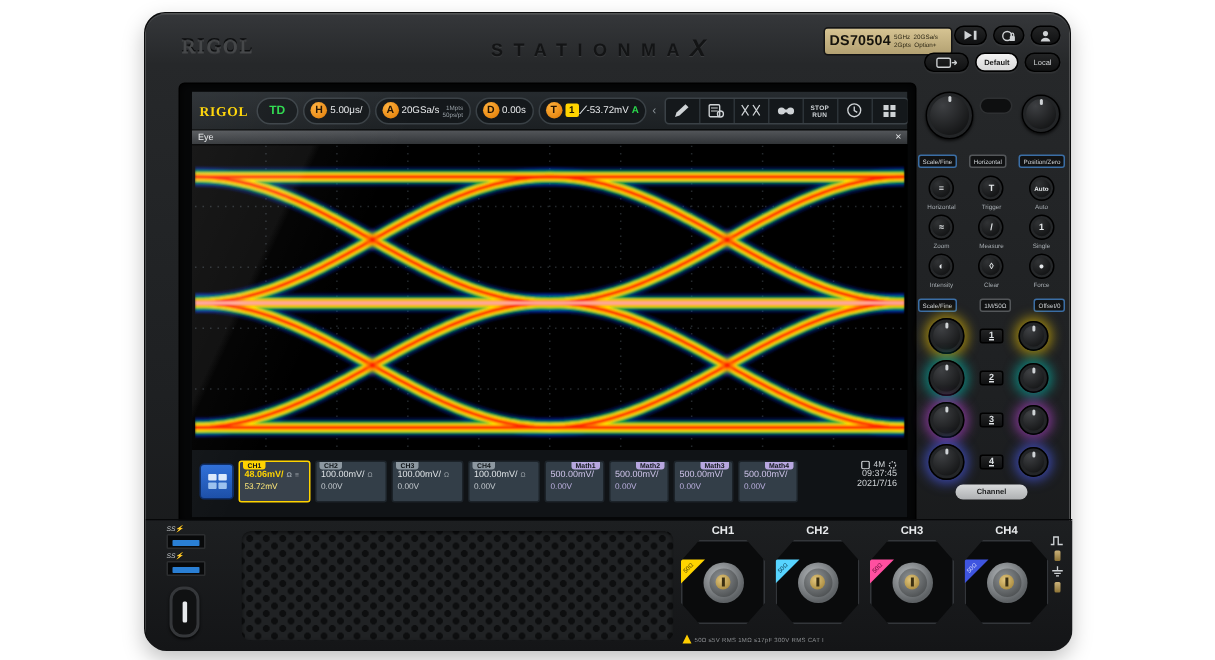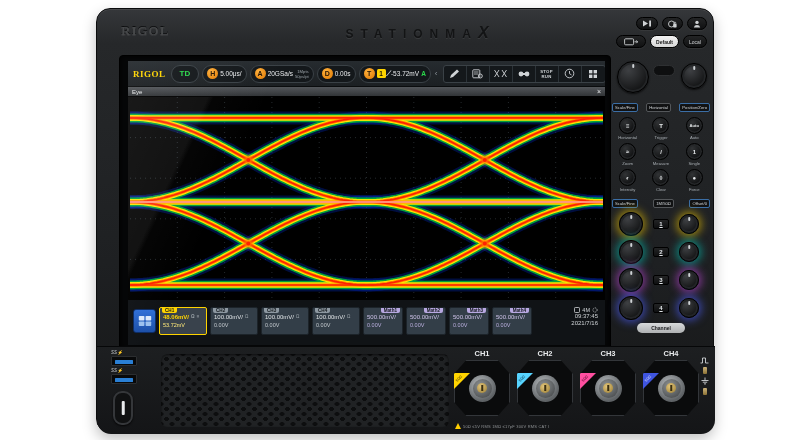--- a/index.html
+++ b/index.html
@@ -7,21 +7,21 @@
 
   
   #device { position:absolute; left:96px; top:8px; width:618px; height:425px;
     background:linear-gradient(180deg,#35373a 0%,#26282a 8%,#1e2022 60%,#161718 100%);
     border:1px solid #0b0c0d; border-radius:14px;
     box-shadow:0 6px 14px rgba(0,0,0,.25), inset 0 1px 0 rgba(255,255,255,.09); }
 
   
   .brand-logo { position:absolute; left:24px; top:14px; font-size:13px; font-weight:bold; letter-spacing:1px;
     color:#46484a; text-shadow:0 -1px 0 #0d0e0f, 0 1px 0 rgba(255,255,255,.07); font-family:"Liberation Serif",serif; }
-  .series-name { position:absolute; left:200px; top:15px; width:240px; text-align:center; font-size:12px; font-weight:bold;
+  .series-name { position:absolute; left:182px; top:15px; width:240px; text-align:center; font-size:12px; font-weight:bold;
     letter-spacing:7px; color:#131415; text-shadow:0 1px 0 rgba(255,255,255,.08); }
   .series-x { font-size:16px; font-style:italic; letter-spacing:0; }
   .model-badge { position:absolute; left:452px; top:9px; width:86px; height:19px; border-radius:3px;
     background:linear-gradient(180deg,#d6c493,#b3a172); border:1px solid #141414;
     display:flex; align-items:center; padding:0 3px; gap:2px; }
   .model-badge .model { font-size:9.5px; font-weight:bold; color:#15130c; letter-spacing:.2px; }
   .model-badge .specs { display:flex; flex-direction:column; line-height:4.6px; }
   .model-badge .specs span { font-size:4.2px; color:#2a2512; white-space:pre; }
 
   .top-controls { position:absolute; right:6px; top:8px; width:72px; display:flex; flex-direction:column; gap:5px; align-items:flex-end; }
@@ -164,20 +164,27 @@
   .comp-col { position:absolute; right:5px; top:10px; display:flex; flex-direction:column; align-items:center; gap:3px; }
   .comp-pad { width:4px; height:7px; background:linear-gradient(180deg,#cbb27a,#8d7335); border-radius:1px; }
 </style>
 </head>
 <body>
 
 <div id="device">
 
   <div class="brand-logo">RIGOL</div>
   <div class="series-name"><span>STATIONMA</span><span class="series-x">X</span></div>
+  <div class="model-badge">
+    <span class="model">DS70504</span>
+    <span class="specs">
+      <span>5GHz  20GSa/s</span>
+      <span>2Gpts  Option+</span>
+    </span>
+  </div>
   <div class="top-controls">
     <div class="tc-row">
       <div class="tc-btn">
         <svg width="10" height="7" viewBox="0 0 10 7">
             <polygon points="1,0.5 6,3.5 1,6.5" fill="#cfd2d4"></polygon>
             <rect x="7.2" y="0.5" width="1.8" height="6" fill="#cfd2d4"></rect>
           </svg>
       </div>
       <div class="tc-btn">
         <svg width="9" height="8" viewBox="0 0 9 8">

